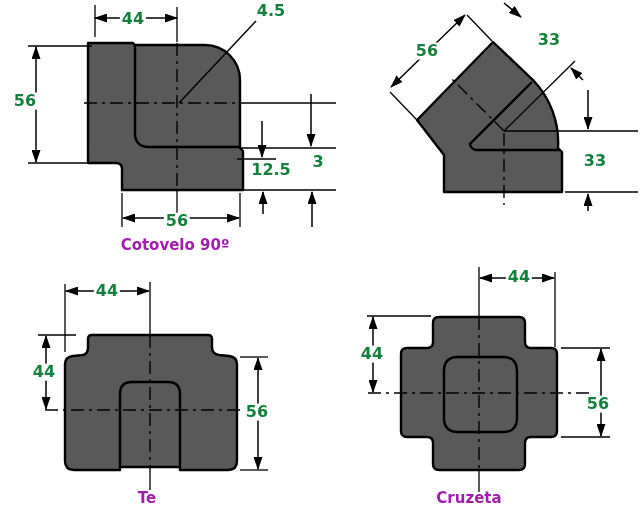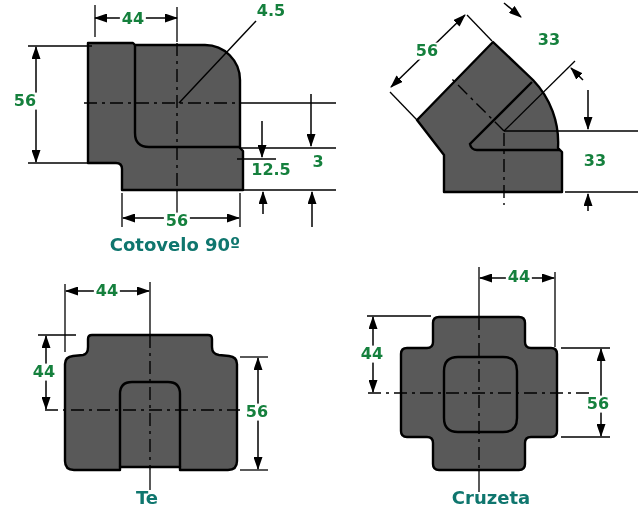--- a/index.html
+++ b/index.html
@@ -7,22 +7,22 @@
          font-family:"DejaVu Sans","Liberation Sans",sans-serif;}
   .stage svg{position:absolute;left:0;top:0;}
   .body{fill:#595959;stroke:#000000;stroke-width:2.4;stroke-linejoin:round;}
   .bore{fill:none;stroke:#000000;stroke-width:2.4;stroke-linecap:butt;}
   .dim{stroke:#000000;stroke-width:1.5;fill:none;}
   .ext{stroke:#000000;stroke-width:1.3;fill:none;}
   .cl{stroke:#000000;stroke-width:1.4;fill:none;stroke-dasharray:13 5 3 5;}
   .dimlabel{position:absolute;transform:translate(-50%,-50%);background:#ffffff;
             color:#15803d;font-weight:bold;font-size:16px;line-height:1.05;
             padding:0 2px;white-space:nowrap;}
-  .caption{position:absolute;transform:translate(-50%,-50%);color:#0f766e;
-           font-weight:bold;font-size:18px;line-height:1.1;white-space:nowrap;}
+  .caption{position:absolute;transform:translate(-50%,-50%);color:#a21caf;
+           font-weight:bold;font-size:15px;line-height:1.1;white-space:nowrap;}
 </style>
 </head>
 <body>
 
 <div class="stage">
 
   <svg width="643" height="516" viewBox="0 0 643 516">
     <defs>
       <marker id="arrow" viewBox="0 0 13 9" markerWidth="13" markerHeight="9" refX="12" refY="4.5" orient="auto-start-reverse" markerUnits="userSpaceOnUse">
         <path d="M0,0 L13,4.5 L0,9 Z" fill="#000000"></path>
@@ -132,15 +132,15 @@
   <span class="dimlabel" style="left:107px;top:291px">44</span>
   <span class="dimlabel" style="left:44px;top:372px">44</span>
   <span class="dimlabel" style="left:257px;top:412px">56</span>
 
   <span class="dimlabel" style="left:519px;top:277px">44</span>
   <span class="dimlabel" style="left:372px;top:354px">44</span>
   <span class="dimlabel" style="left:598px;top:404px">56</span>
 
   <span class="caption" style="left:175px;top:245px">Cotovelo 90º</span>
   <span class="caption" style="left:147px;top:498px">Te</span>
-  <span class="caption" style="left:491px;top:498px">Cruzeta</span>
+  <span class="caption" style="left:469px;top:498px">Cruzeta</span>
 
 </div>
 
 </body></html>

